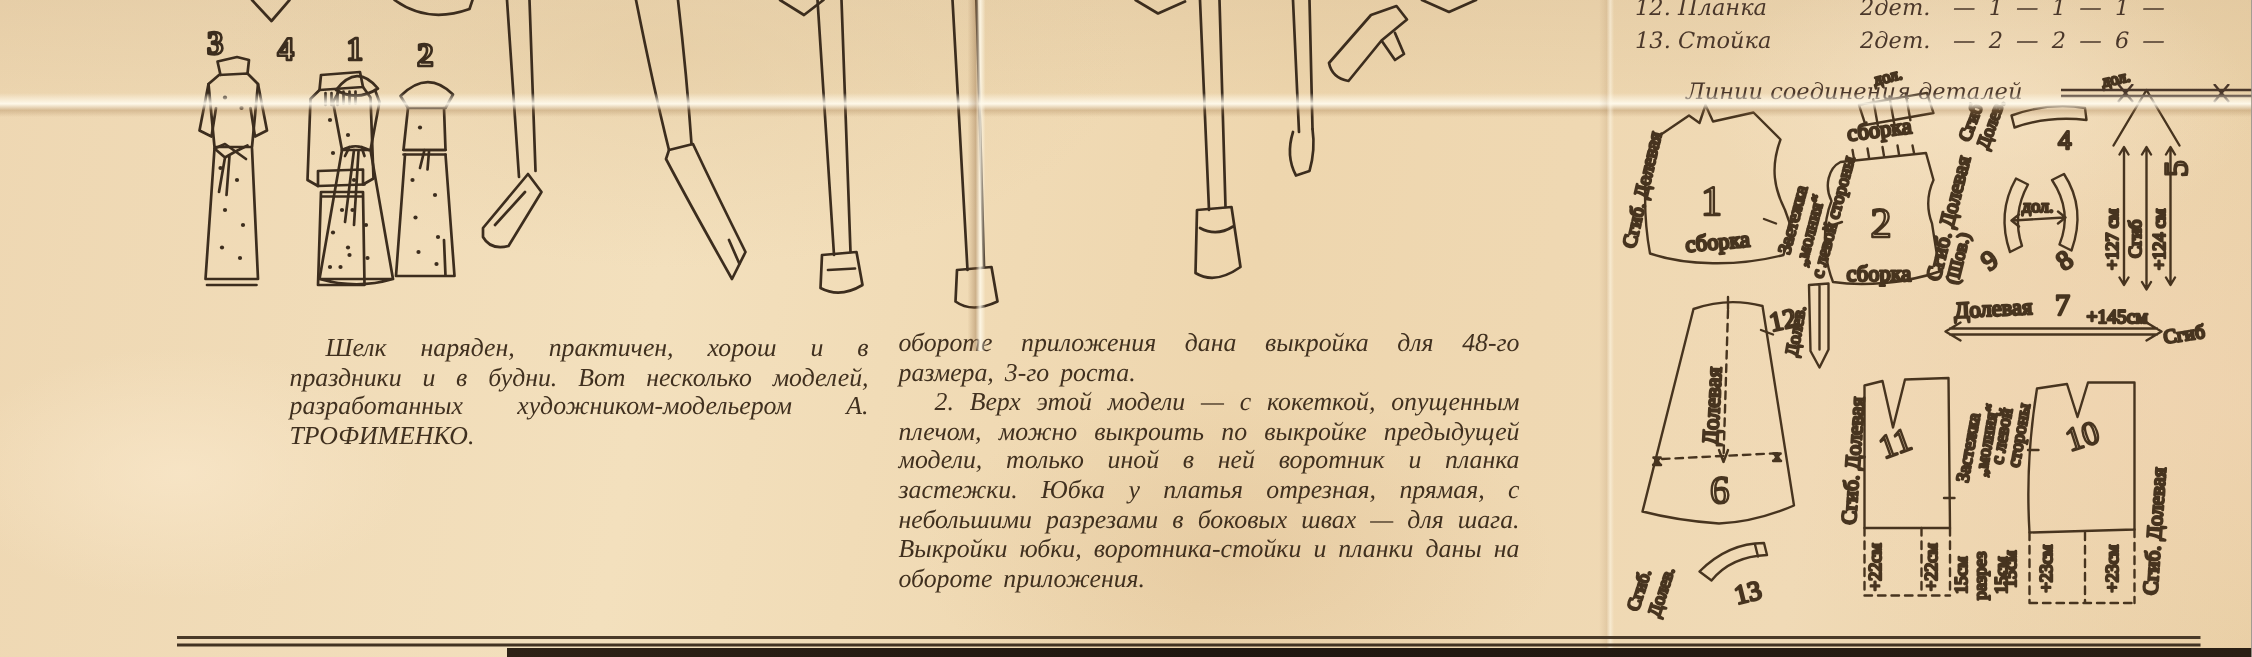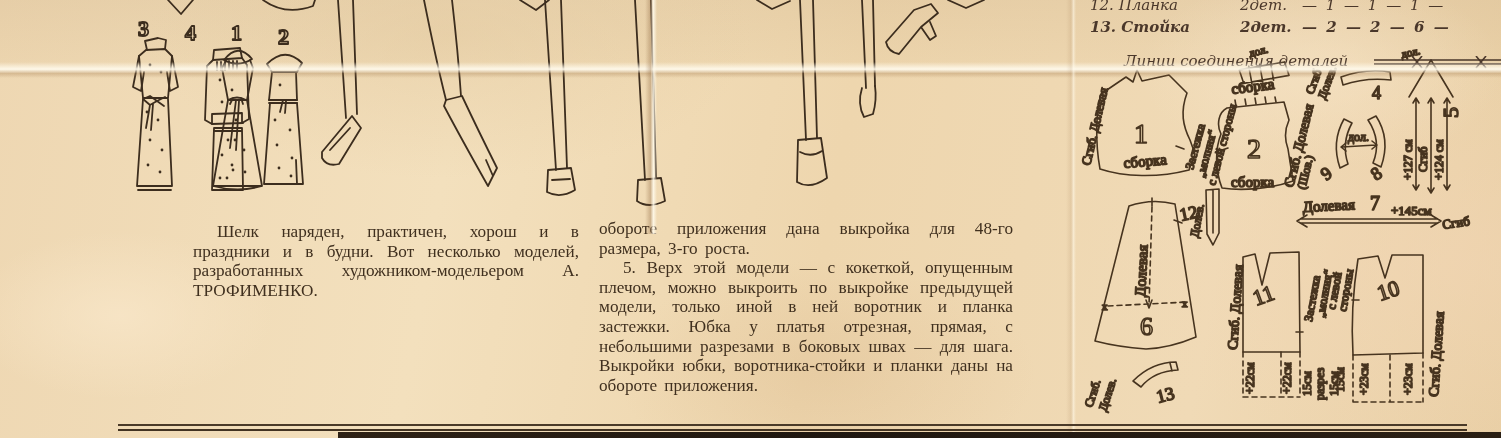--- a/index.html
+++ b/index.html
@@ -21,21 +21,21 @@
   .dash{stroke-dasharray:5 4;}
   .dot{fill:#3c2d1e;stroke:none;}
   .hw11{font-size:11px;} .hw12{font-size:12px;} .hw13{font-size:13px;}
   .hw14{font-size:14px;} .hw15{font-size:15px;} .hw18{font-size:18px;}
   .hw20{font-size:20px;} .hw22{font-size:22px;} .hw26{font-size:26px;} .hw28{font-size:28px;}
   .bold{font-weight:bold;}
   .col{
     position:absolute;color:#40301f;font-size:17.2px;line-height:19.6px;
     text-align:justify;word-spacing:3px;
   }
-  .col p{margin:0;}
+  .col p{margin:0;font-style:italic;}
   .col p.ind{text-indent:24px;}
   .col1{left:193px;top:222px;width:386px;}
   .col2{left:599px;top:219px;width:414px;}
   .legend{position:absolute;left:1090px;top:-4px;width:410px;color:#4a372a;
     font-family:"DejaVu Serif", serif;font-style:italic;font-size:15px;}
   .legend .row{position:absolute;white-space:nowrap;}
   .legend .qty{position:absolute;left:150px;}
   .legend .marks{position:absolute;left:212px;letter-spacing:2px;}
   .crease-h{position:absolute;left:0;top:62px;width:1501px;height:16px;
     background:linear-gradient(180deg, rgba(250,240,220,0) 0%, rgba(255,250,236,.95) 45%, rgba(160,120,75,.30) 72%, rgba(250,240,220,0) 100%);}
@@ -285,42 +285,42 @@
       </g>
     </g>
   </svg>
 
   <div class="legend">
     <div class="row" style="top:0;">
       <span><span>12.</span> <span>Планка</span></span>
       <span class="qty">2дет.</span>
       <span class="marks">— 1 — 1 — 1 —</span>
     </div>
-    <div class="row" style="top:22px;font-weight:bold;">
+    <div class="row" style="top:22px;">
       <span><span>13.</span> <span>Стойка</span></span>
       <span class="qty">2дет.</span>
       <span class="marks">— 2 — 2 — 6 —</span>
     </div>
     <div class="row" style="top:56px;left:10px;margin-left:24px;">
       <span>Линии соединения деталей</span>
       <svg width="150" height="14" style="position:absolute;left:250px;top:4px;">
         <g stroke="#4a372a" stroke-width="1.6" fill="none">
           <path d="M0,4 L150,4 M0,8 L150,8"></path>
           <path d="M38,0 L48,12 M48,0 L38,12 M102,0 L112,12 M112,0 L102,12"></path>
         </g>
       </svg>
     </div>
   </div>
 
   <div class="col col1">
     <p class="ind">Шелк наряден, практичен, хорош и в праздники и в будни. Вот несколько моделей, разработанных художником-модельером А. ТРОФИМЕНКО.</p>
   </div>
   <div class="col col2">
     <p>обороте приложения дана выкройка для 48-го размера, 3-го роста.</p>
-    <p class="ind">5. Верх этой модели — с кокеткой, опущенным плечом, можно выкроить по выкройке предыдущей модели, только иной в ней воротник и планка застежки. Юбка у платья отрезная, прямая, с небольшими разрезами в боковых швах — для шага. Выкройки юбки, воротника-стойки и планки даны на обороте приложения.</p>
+    <p class="ind">2. Верх этой модели — с кокеткой, опущенным плечом, можно выкроить по выкройке предыдущей модели, только иной в ней воротник и планка застежки. Юбка у платья отрезная, прямая, с небольшими разрезами в боковых швах — для шага. Выкройки юбки, воротника-стойки и планки даны на обороте приложения.</p>
   </div>
 
   <div class="crease-h"></div>
   <div class="crease-v"></div>
   <div class="crease-v2"></div>
   <div class="rule-a"></div>
   <div class="rule-b"></div>
   <div class="bottom-bar"></div>
 
 </div>

